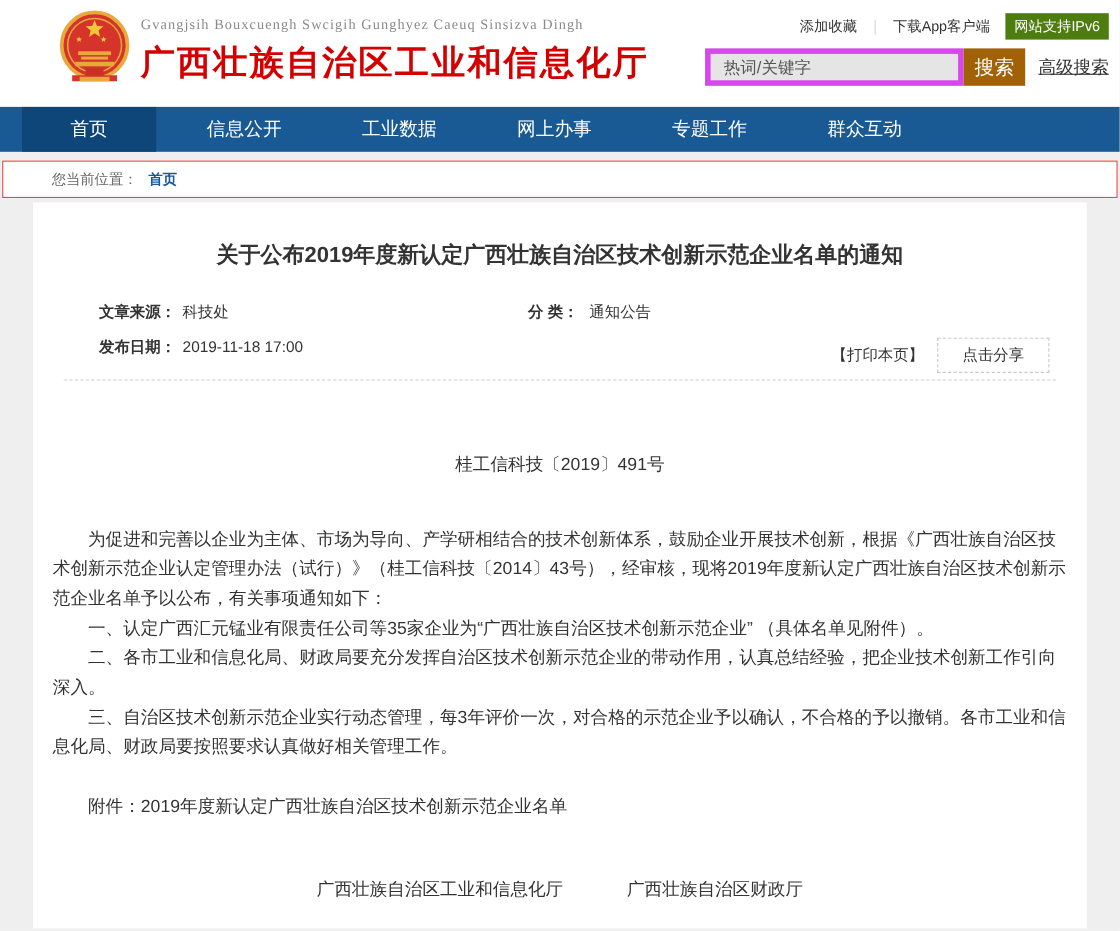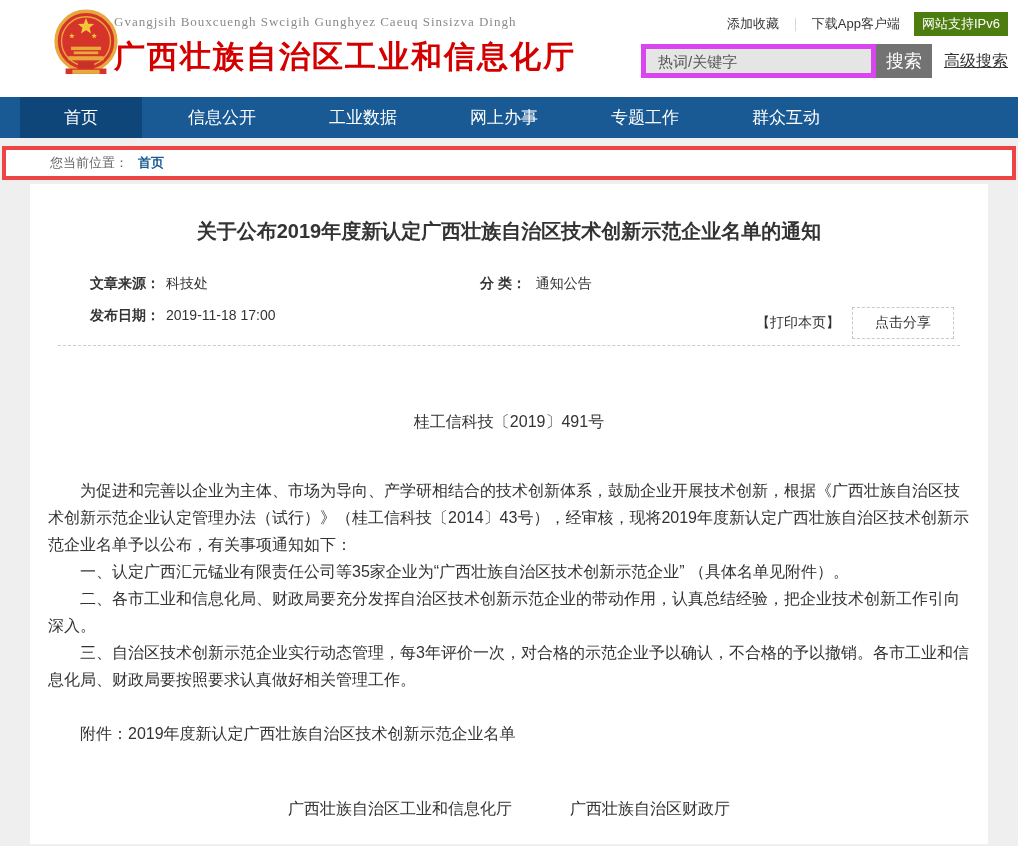--- a/index.html
+++ b/index.html
@@ -2,51 +2,51 @@
 <html><head>
 <meta charset="utf-8">
 <style>
   * { margin:0; padding:0; box-sizing:border-box; }
   html,body { width:1018px; height:846px; overflow:hidden; background:#efefef;
     font-family:"Liberation Sans","DejaVu Sans",sans-serif; color:#333; }
 
   
   .header { width:1018px; height:97px; background:#fff; position:relative; }
   .logo { position:absolute; left:52px; top:8px; width:68px; height:76px; }
-  .brand { position:absolute; left:114px; top:14px; }
+  .brand { position:absolute; left:128px; top:14px; }
   .zhuang { font-family:"Liberation Serif","DejaVu Serif",serif; font-size:13px;
     color:#8a8a8a; letter-spacing:1px; }
   .site-title { margin-top:6px; font-size:31px; font-weight:bold; color:#d40000;
     letter-spacing:2px; }
 
   .top-links { position:absolute; right:10px; top:12px; font-size:13px; color:#333;
     display:flex; align-items:center; }
   .top-links .sep { color:#ccc; margin:0 10px; }
   .top-links .gap { width:14px; }
   .ipv6-badge { background:#4d7c0f; color:#fff; padding:3px 8px; font-size:13px; cursor:pointer; }
   .tl-item { cursor:pointer; }
 
   .search-zone { position:absolute; right:10px; top:44px; display:flex; align-items:center; }
   .search-input { width:235px; height:34px; background:#e5e5e5; border:5px solid #d946ef;
     font-size:15px; color:#555; padding:0 12px; outline:none;
     font-family:"Liberation Sans","DejaVu Sans",sans-serif; }
   .search-input::placeholder { color:#555; opacity:1; }
-  .search-btn { width:56px; height:34px; background:#737373; color:#fff; border:none;
+  .search-btn { width:56px; height:34px; background:#a16207; color:#fff; border:none;
     font-size:18px; cursor:pointer; font-family:inherit; }
   .adv-search { margin-left:12px; font-size:16px; color:#333; text-decoration:underline; cursor:pointer; }
 
   
   .nav { width:1018px; height:41px; background:#1a5a94; display:flex; padding-left:20px; }
   .nav-item { width:122px; height:41px; display:flex; align-items:center; justify-content:center;
     color:#fff; font-size:17px; cursor:pointer; margin-right:19px; }
   .nav-item.active { background:#0e4679; }
 
   
   .crumb-strip { width:1014px; margin:8px auto 0 2px; height:34px; background:#fff;
-    border:4px solid #ef4444; display:flex; align-items:center; padding-left:44px; font-size:13px; }
+    border:1px solid #ef4444; display:flex; align-items:center; padding-left:44px; font-size:13px; }
   .crumb-label { color:#666; }
   .crumb-link { color:#1a5a94; font-weight:bold; margin-left:10px; cursor:pointer; }
 
   
   .content { width:958px; margin:4px auto 0 30px; background:#fff; height:660px; padding-top:2px; }
 
   .article-title { text-align:center; font-size:20px; font-weight:bold; color:#333;
     margin-top:32px; padding:0 72px; }
 
   .meta { margin:30px 20px 0 60px; font-size:14px; }

